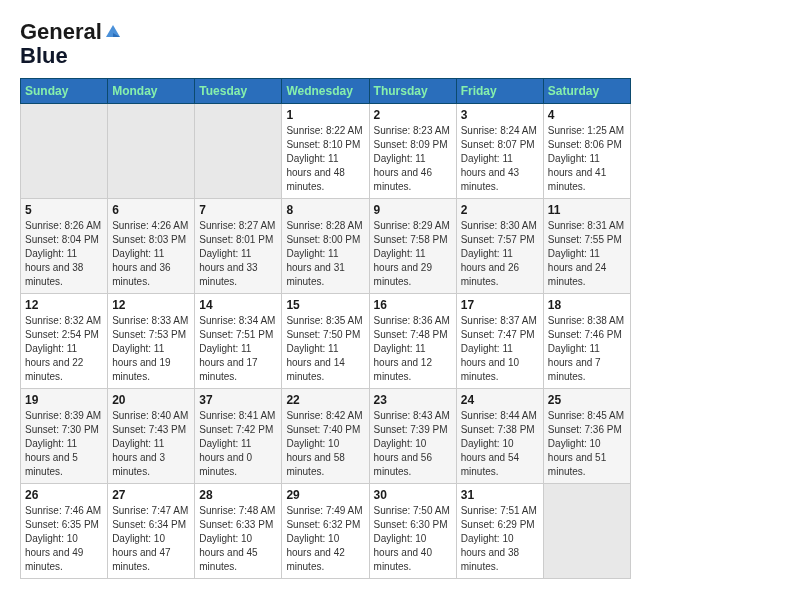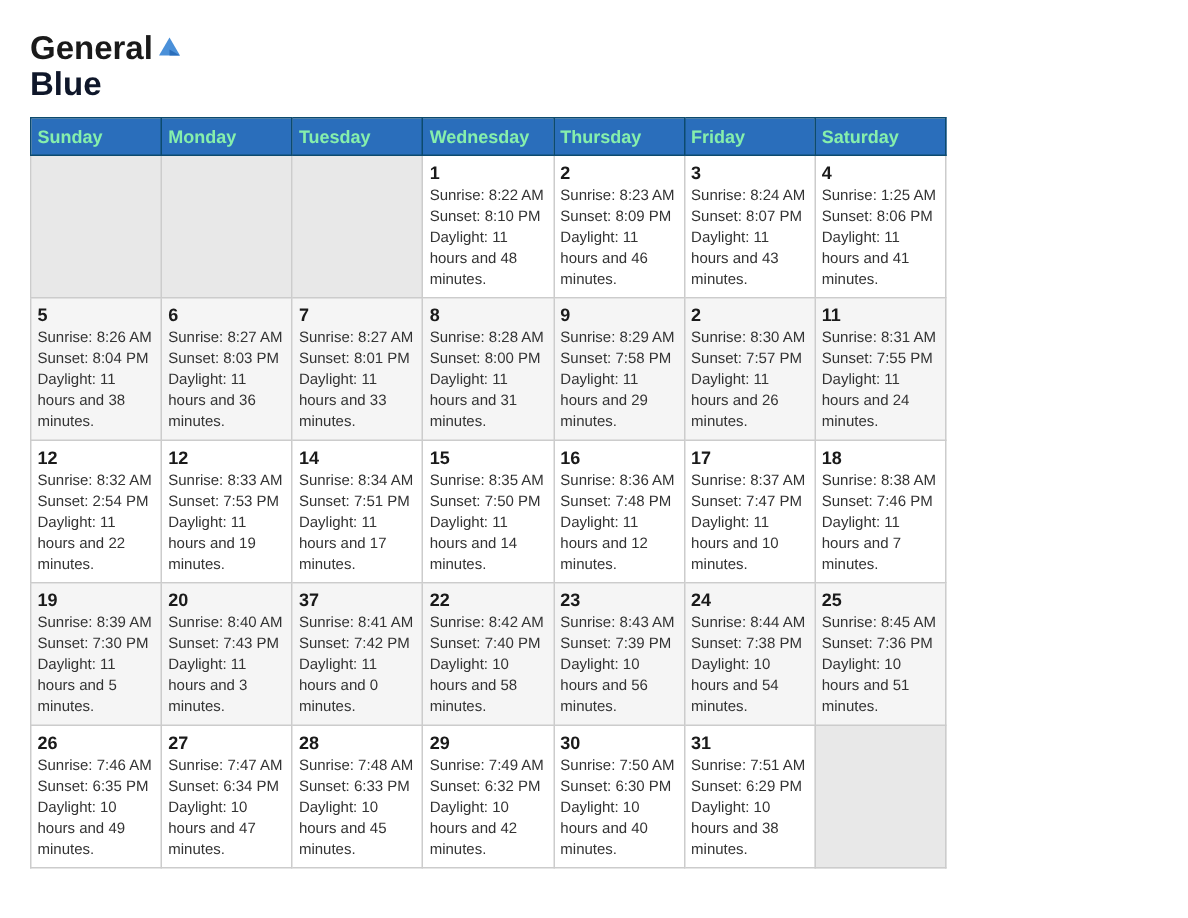--- a/index.html
+++ b/index.html
@@ -167,21 +167,21 @@
         <tr>
           <td>
             <div class="day-number">5</div>
             <div class="day-info">Sunrise: 8:26 AM
 Sunset: 8:04 PM
 Daylight: 11 hours
 and 38 minutes.</div>
           </td>
           <td>
             <div class="day-number">6</div>
-            <div class="day-info">Sunrise: 8:27 AM
+            <div class="day-info">Sunrise: 4:26 AM
 Sunset: 8:03 PM
 Daylight: 11 hours
 and 36 minutes.</div>
           </td>
           <td>
             <div class="day-number">7</div>
             <div class="day-info">Sunrise: 8:27 AM
 Sunset: 8:01 PM
 Daylight: 11 hours
 and 33 minutes.</div>

